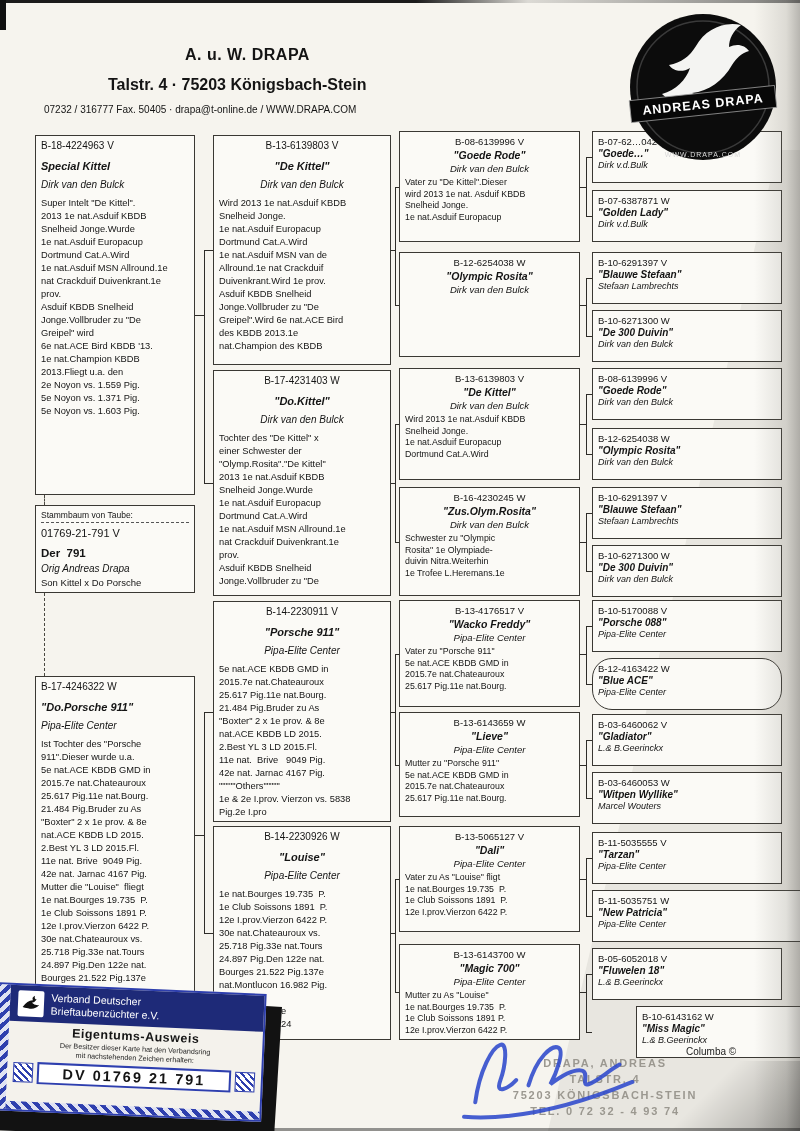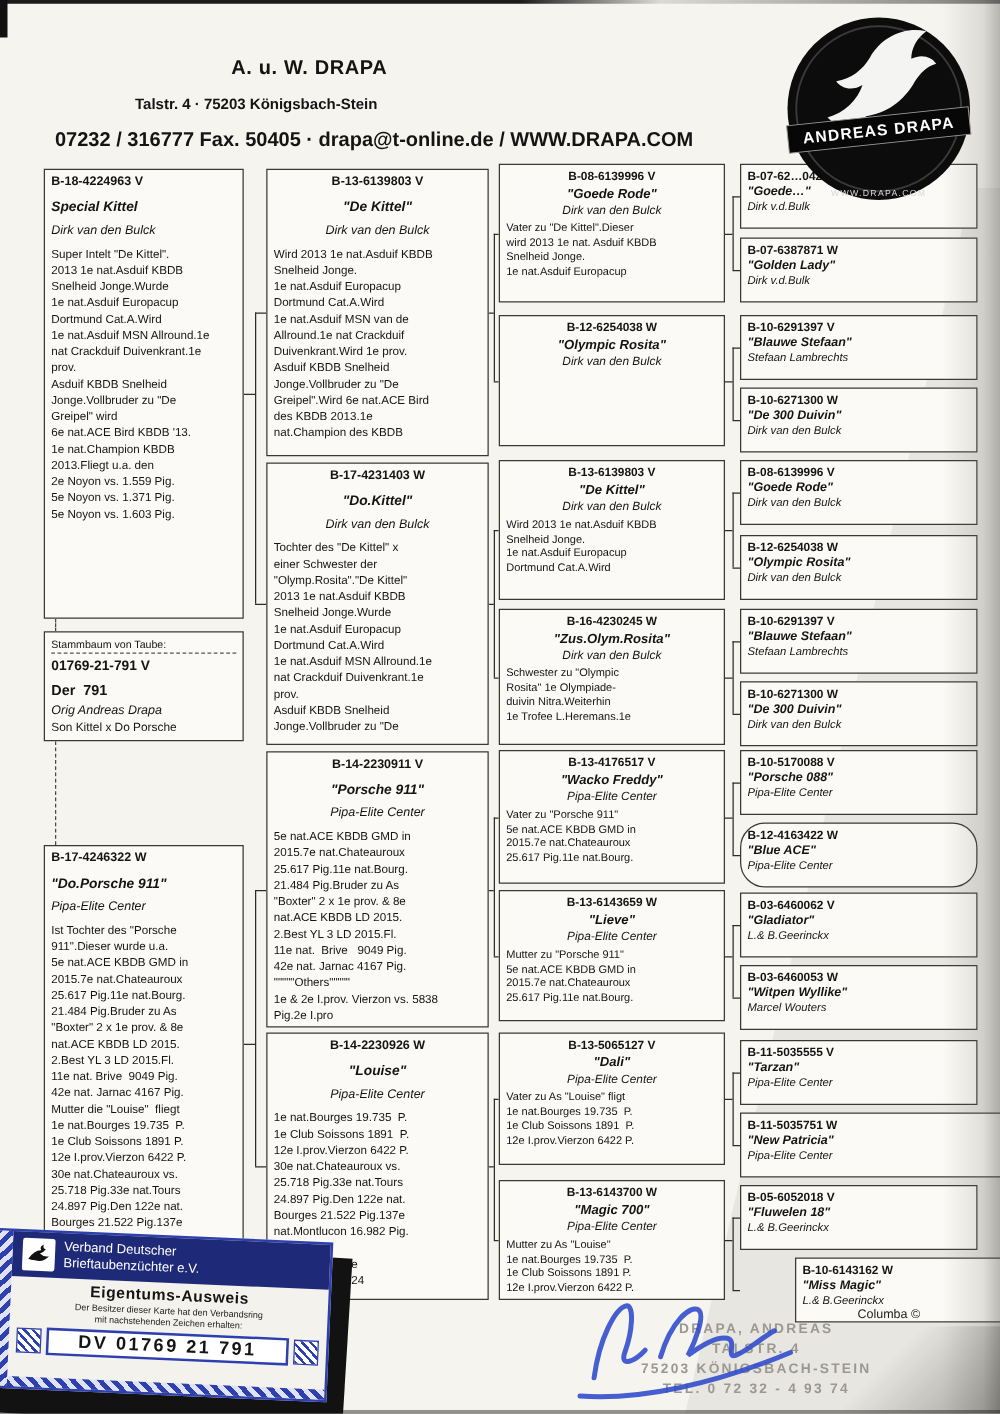--- a/index.html
+++ b/index.html
@@ -18,32 +18,32 @@
     background:rgba(130,128,120,.12); clip-path:polygon(92% 0,100% 0,100% 100%,10% 100%); }
   .corner-br { position:absolute; right:0; bottom:0; width:150px; height:70px; z-index:3;
     background:linear-gradient(315deg,rgba(0,0,0,.30),transparent 60%); }
   .edge-bottom { position:absolute; bottom:0; left:0; width:100%; height:3px;
     background:rgba(25,25,25,.45); z-index:4; }
   .card-back { position:absolute; left:-14px; top:998px; width:292px; height:140px;
     background:#121212; transform:rotate(3.5deg); z-index:5; }
 
   
   .h-name   { position:absolute; left:185px; top:46px;  font-size:16px;  font-weight:bold; letter-spacing:.5px; z-index:2; }
-  .h-addr   { position:absolute; left:108px; top:76px;  font-size:12px;  font-weight:bold; z-index:2; }
-  .h-contact{ position:absolute; left:44px;  top:104px; font-size:16px; font-weight:bold; z-index:2; }
+  .h-addr   { position:absolute; left:108px; top:76px;  font-size:16px;  font-weight:bold; z-index:2; }
+  .h-contact{ position:absolute; left:44px;  top:104px; font-size:10px; font-weight:normal; z-index:2; }
 
   
   .logo { position:absolute; left:628px; top:8px; width:150px; height:158px; z-index:6; }
   .logo-title { fill:#fff; font-family:"Liberation Sans",sans-serif; font-size:12.5px; font-weight:bold; letter-spacing:1px; }
   .logo-url   { fill:#d8d8d8; font-family:"Liberation Sans",sans-serif; font-size:7px; letter-spacing:1px; }
 
   
   #boxes .box { position:absolute; background:var(--box_bg,#fbfaf6); border:1px solid #3a3833;
     padding:4px 5px; overflow:hidden; z-index:1; }
-  .box .ring    { font-weight:bold; white-space:pre-wrap; }
+  .box .ring    { font-weight:normal; white-space:pre-wrap; }
   .box .name    { font-weight:bold; font-style:italic; white-space:pre-wrap; }
   .box .breeder { font-style:italic; white-space:pre-wrap; }
   .box .body    { white-space:pre-wrap; }
   .center-head .ring, .center-head .name, .center-head .breeder { text-align:center; }
 
   .g1 .ring,.g2 .ring       { font-size:10px;  margin-bottom:9px; }
   .g1 .name,.g2 .name       { font-size:11px;  margin-bottom:7px; }
   .g1 .breeder,.g2 .breeder { font-size:10px;  margin-bottom:7px; }
   .g1 .body,.g2 .body       { font-size:9.3px; line-height:13px; }
   .g3 .ring    { font-size:9.5px;  margin-bottom:2px; }

